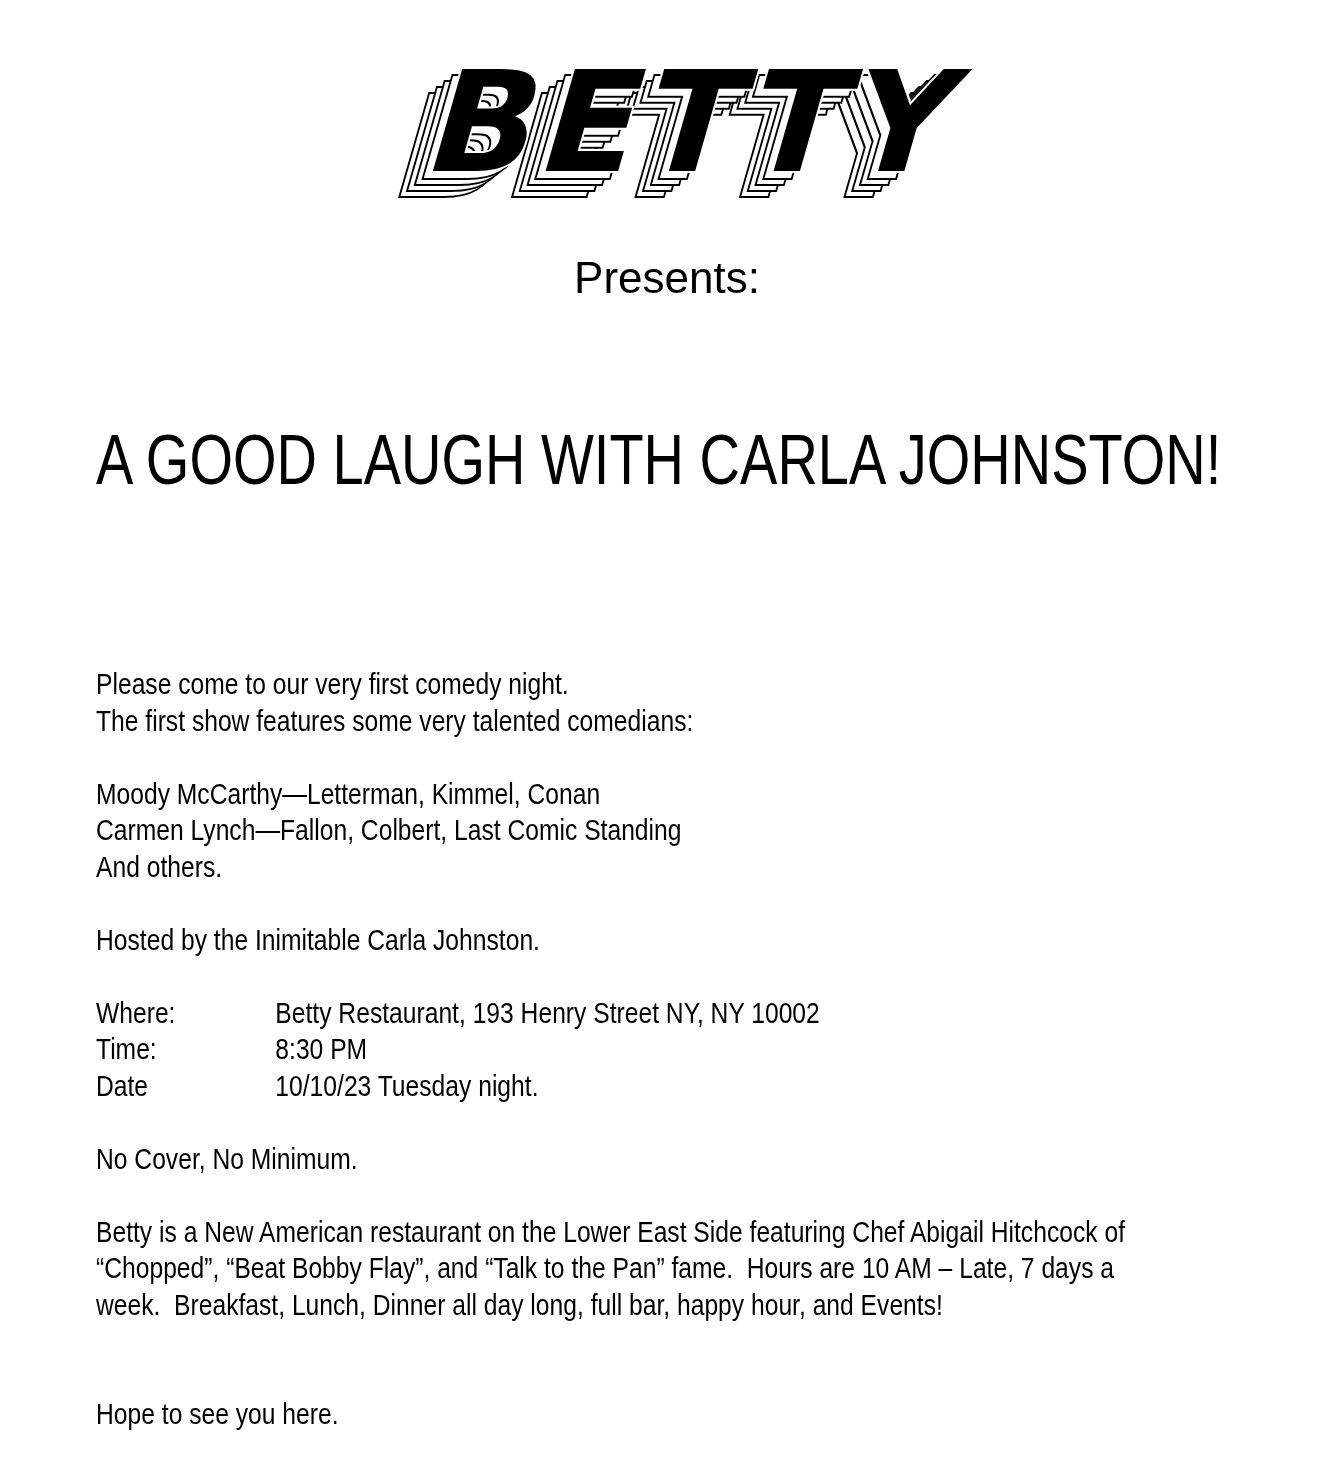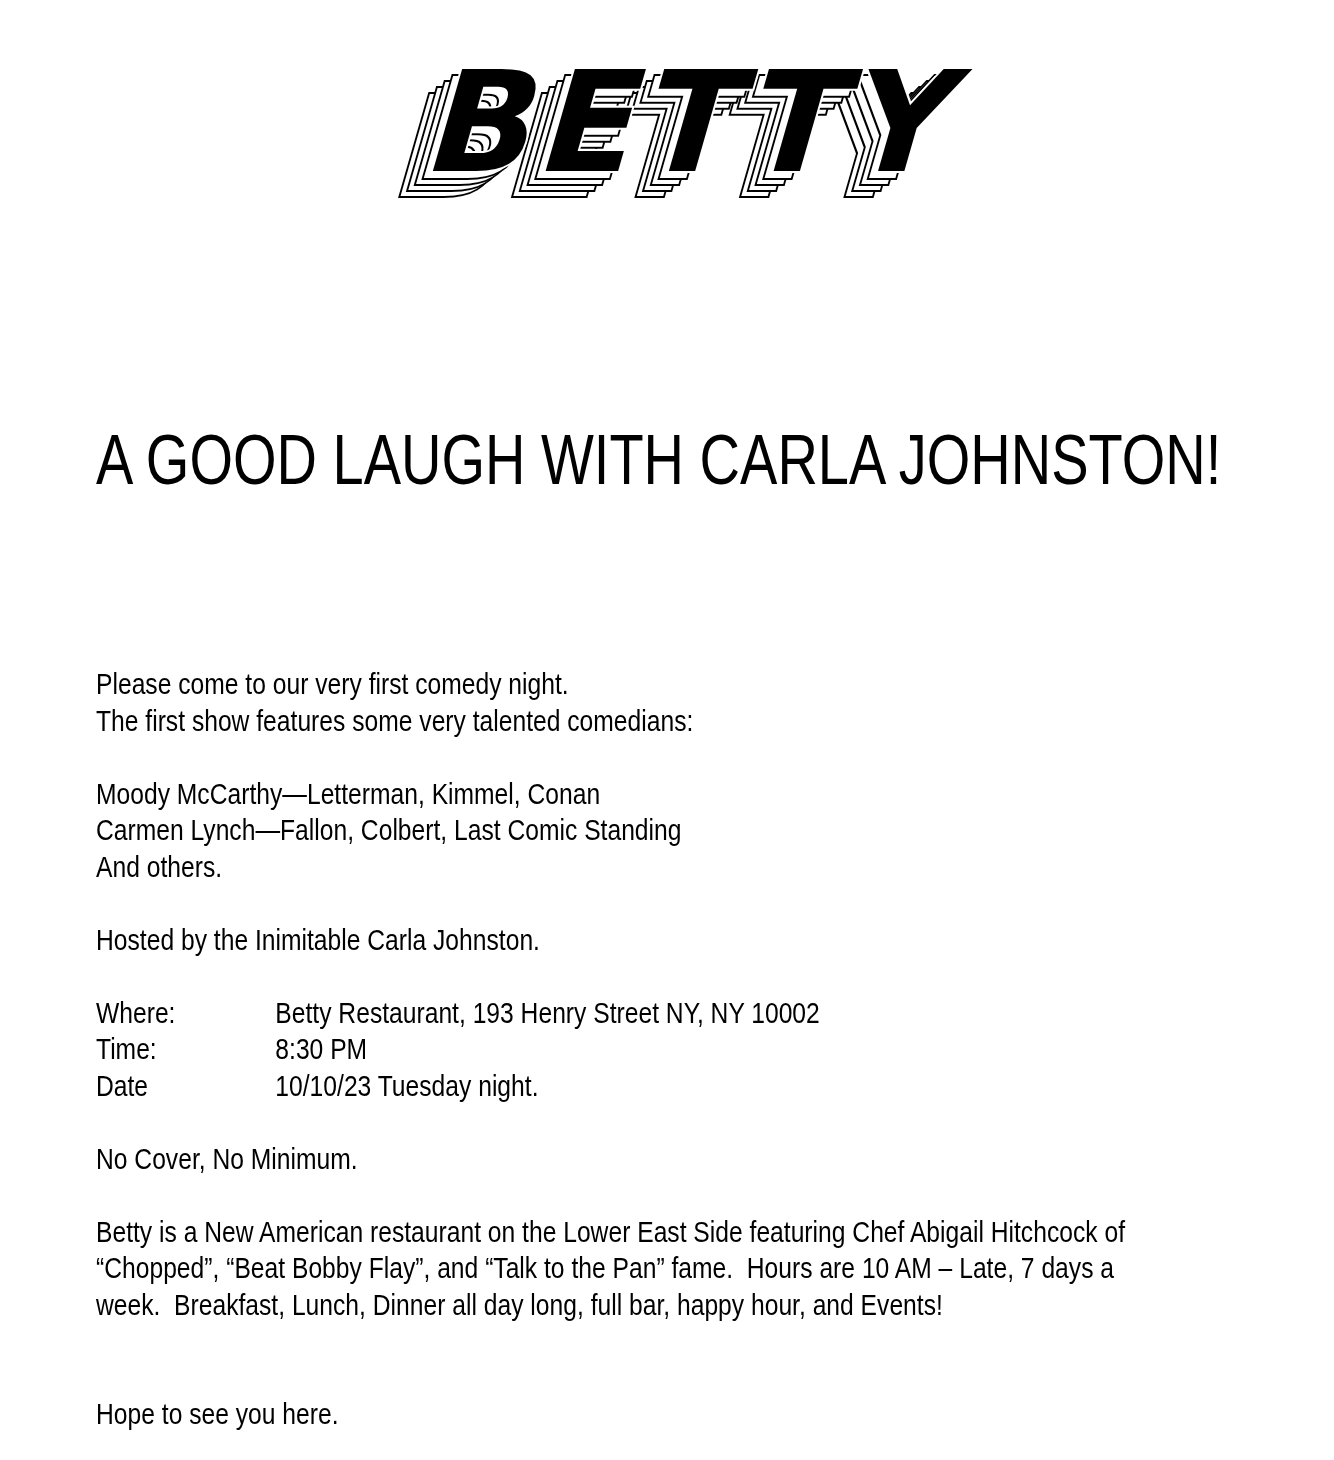--- a/index.html
+++ b/index.html
@@ -86,20 +86,21 @@
   <svg class="logo-svg" width="600" height="150" viewBox="0 0 600 150">
     <g transform="translate(40,118) skewX(-16)">
       <text class="logo-ext" transform="translate(-25,25)">BETTY</text>
       <text class="logo-ext" transform="translate(-19,19)">BETTY</text>
       <text class="logo-ext" transform="translate(-13,13)">BETTY</text>
       <text class="logo-ext" transform="translate(-7,7)">BETTY</text>
       <text class="logo-face">BETTY</text>
     </g>
   </svg>
 
+  <div class="presents">Presents:</div>
 
   <div class="headline">A GOOD LAUGH WITH CARLA JOHNSTON!</div>
 
   <div class="content">
 
     <p class="para">
       <span class="line">Please come to our very first comedy night.</span>
       <span class="line">The first show features some very talented comedians:</span>
     </p>
 

